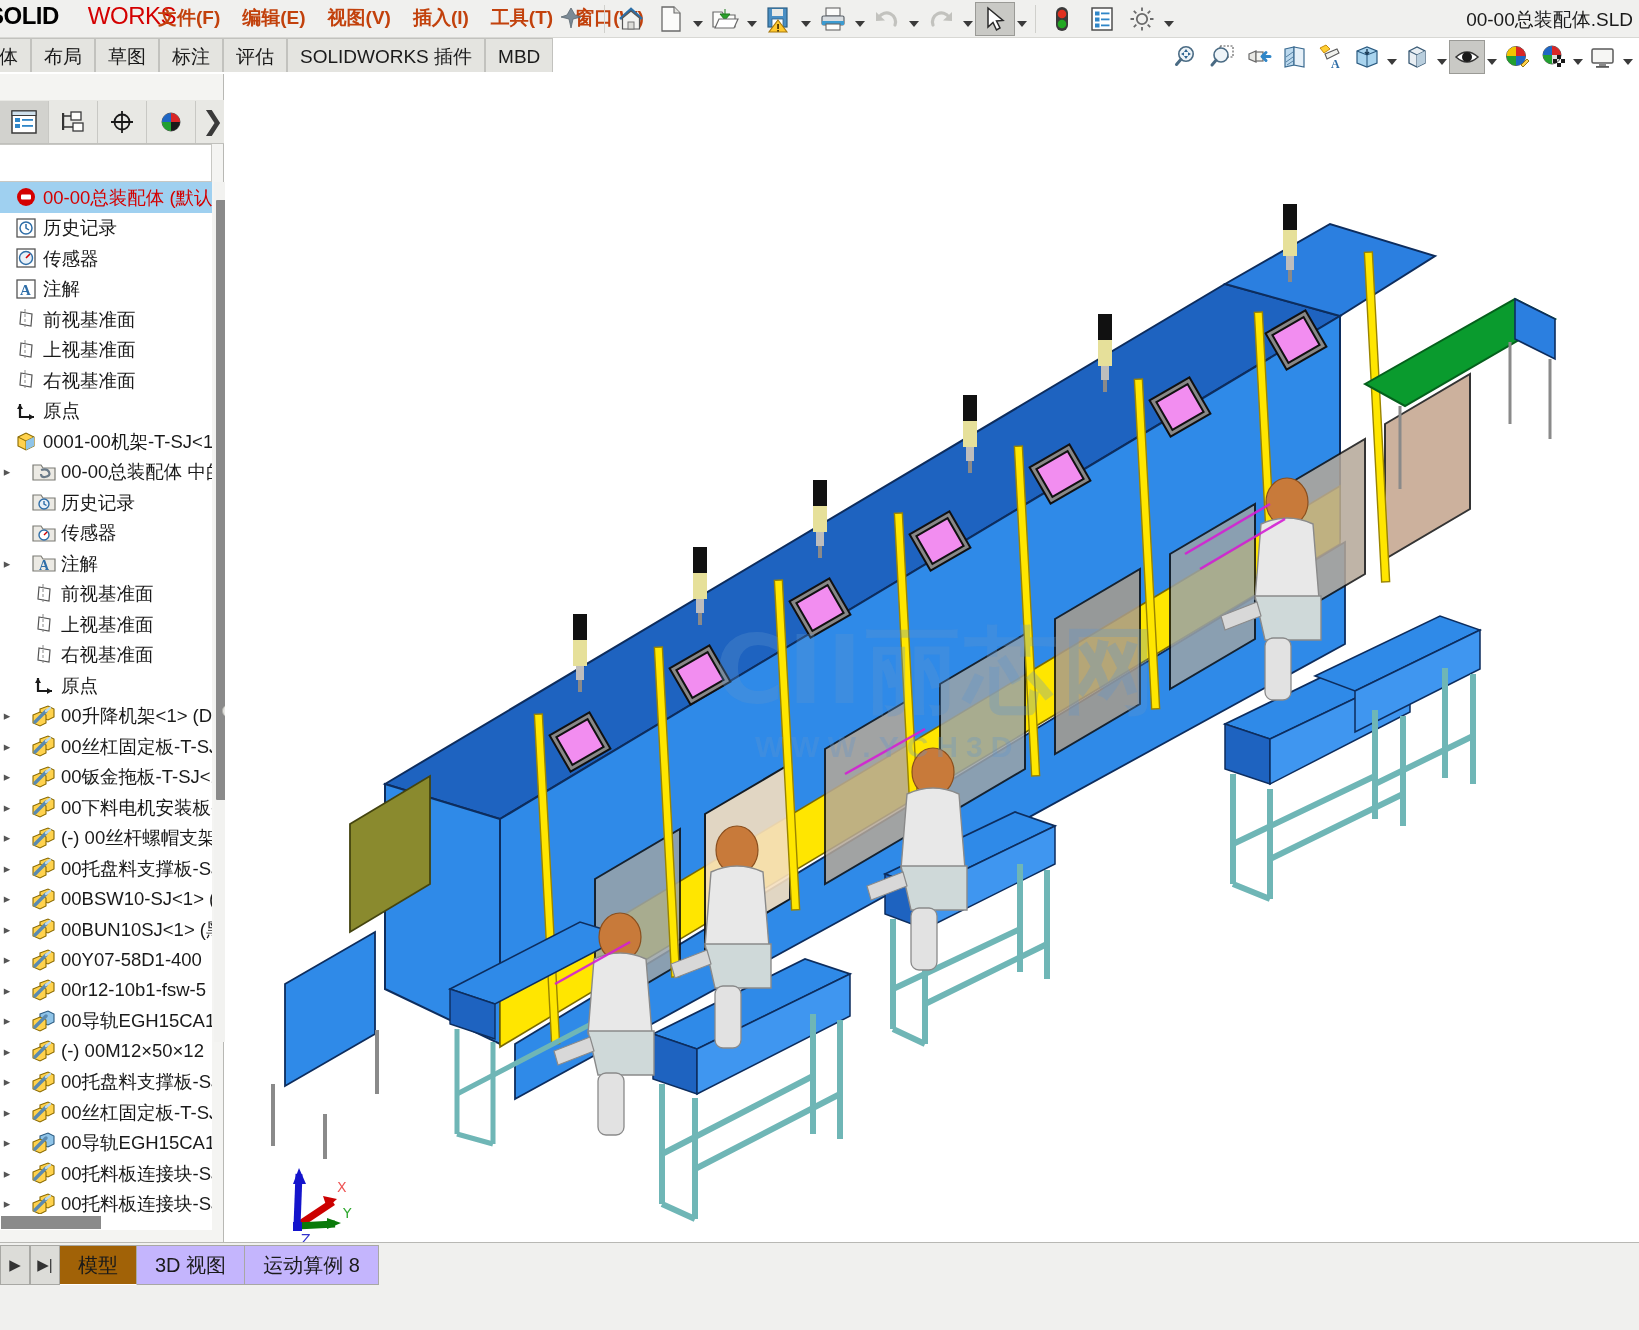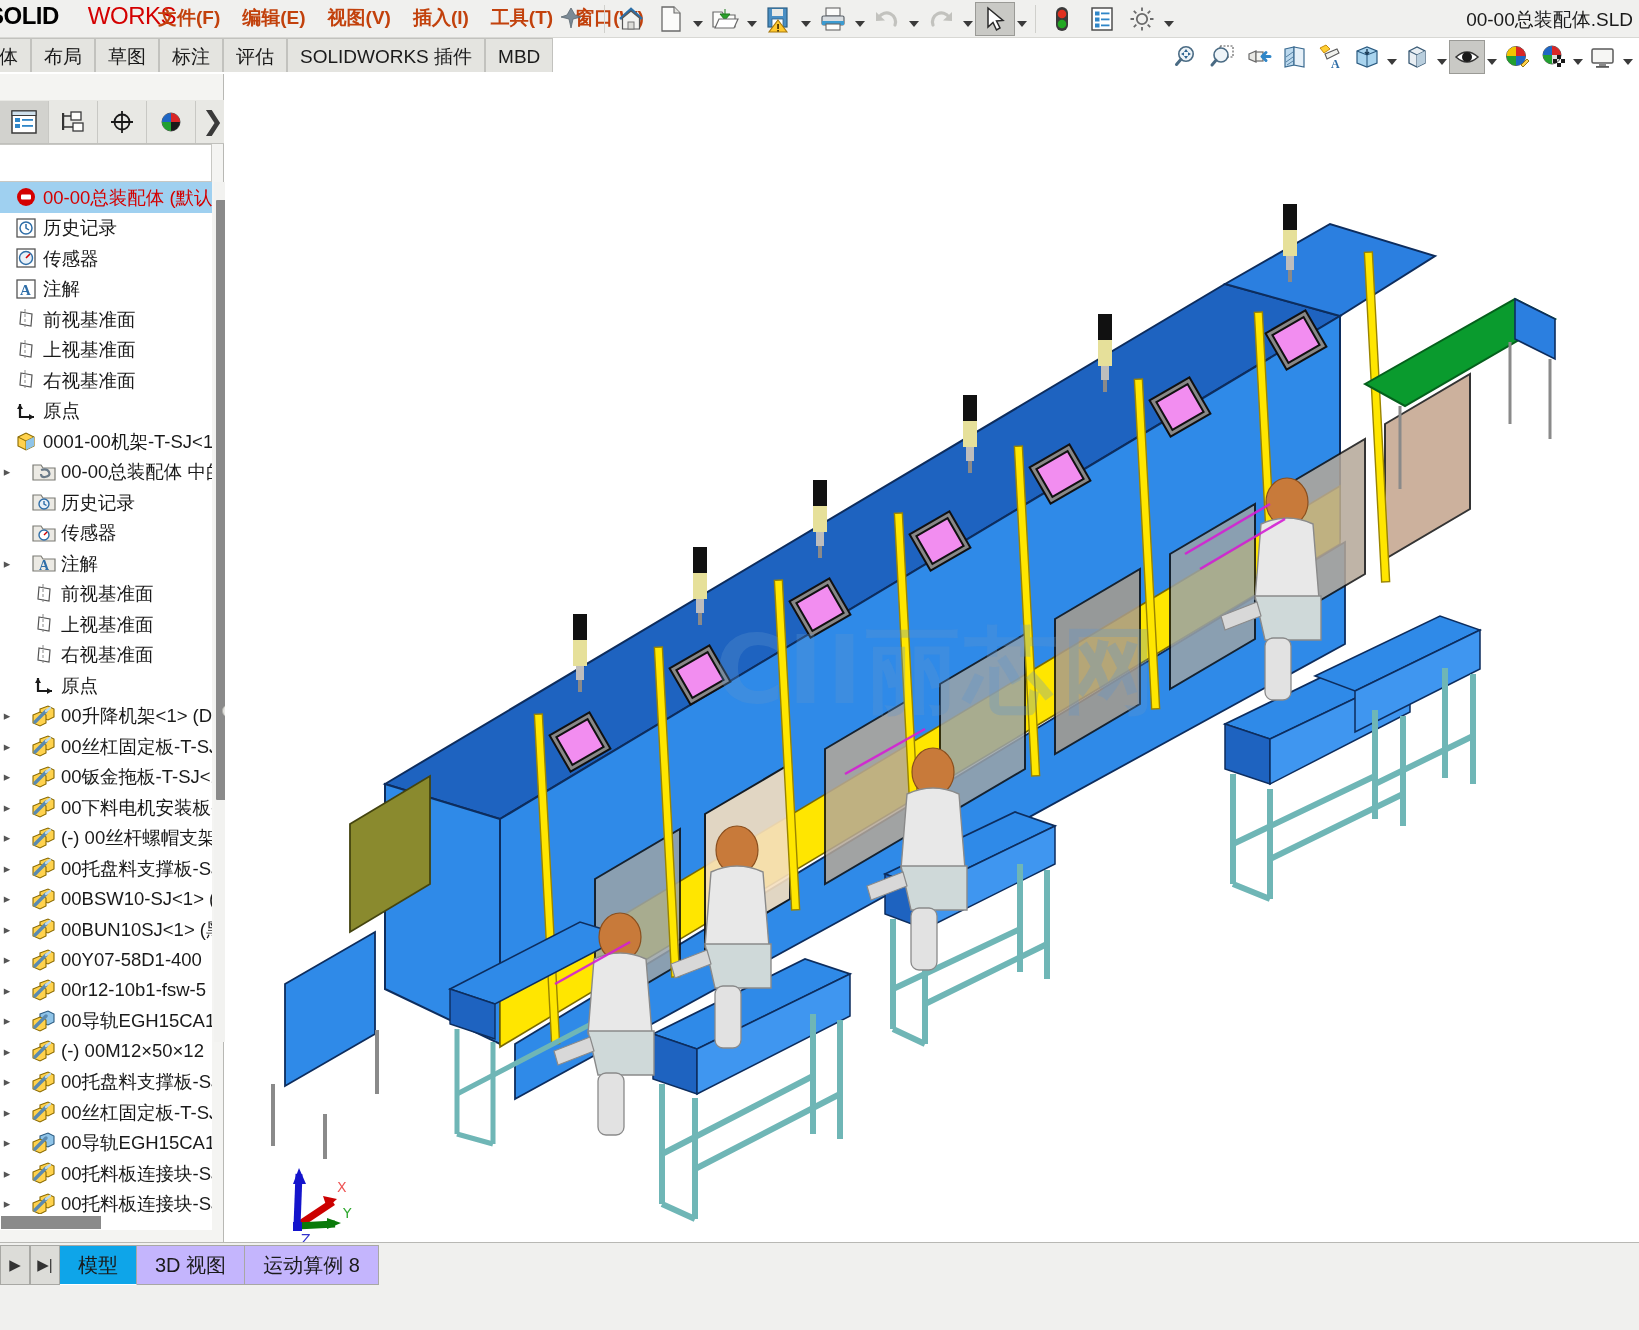--- a/index.html
+++ b/index.html
@@ -173,21 +173,21 @@
   .navbtn {
     width: 30px; border: 1px solid #a8a8a4; background: #dcdcd8;
     display: flex; align-items: center; justify-content: center; cursor: default;
     font-size: 15px; color: #333;
   }
   .btab {
     padding: 0 18px; border: 1px solid #a8a8a4; border-left: none;
     background: #c4b5fd; font-size: 20px; color: #1a1a1a;
     display: flex; align-items: center; white-space: nowrap; cursor: default;
   }
-  .btab.active { background: #0ea5e9; border-bottom-color: #ffffff; }
+  .btab.active { background: #a16207; border-bottom-color: #ffffff; }
   #btab-fill { flex: 1; border-bottom: 1px solid #a8a8a4; }
 </style>
 </head>
 <body>
 
 <div id="app">
 
   <div id="menubar">
     <div id="logo">
       <span>SOLID</span><span class="works">WORKS</span>
@@ -1071,20 +1071,21 @@
       <g stroke="#d41fd4" stroke-width="2.5" fill="none" opacity="0.9">
         <path d="M960,470 L1045,420 M975,485 L1060,435"></path>
         <path d="M330,900 L405,858"></path>
         <path d="M620,690 L700,645"></path>
       </g>
     </svg>
 
     
     <div id="watermark">
       <div id="wm-text">CII丽芯网</div>
+      <div id="wm-sub">WWW.YCH3D</div>
     </div>
 
     
     <div id="triad">
       <svg width="110" height="110" viewBox="0 0 110 110">
         <g>
 
           <line x1="22" y1="82" x2="58" y2="58" stroke="#cc0000" stroke-width="7"></line>
           <polygon points="62,55 48,52 52,64" fill="#cc0000"></polygon>
           <text x="62" y="48" font-size="14" fill="#ee5555" font-family="DejaVu Sans, sans-serif">X</text>

